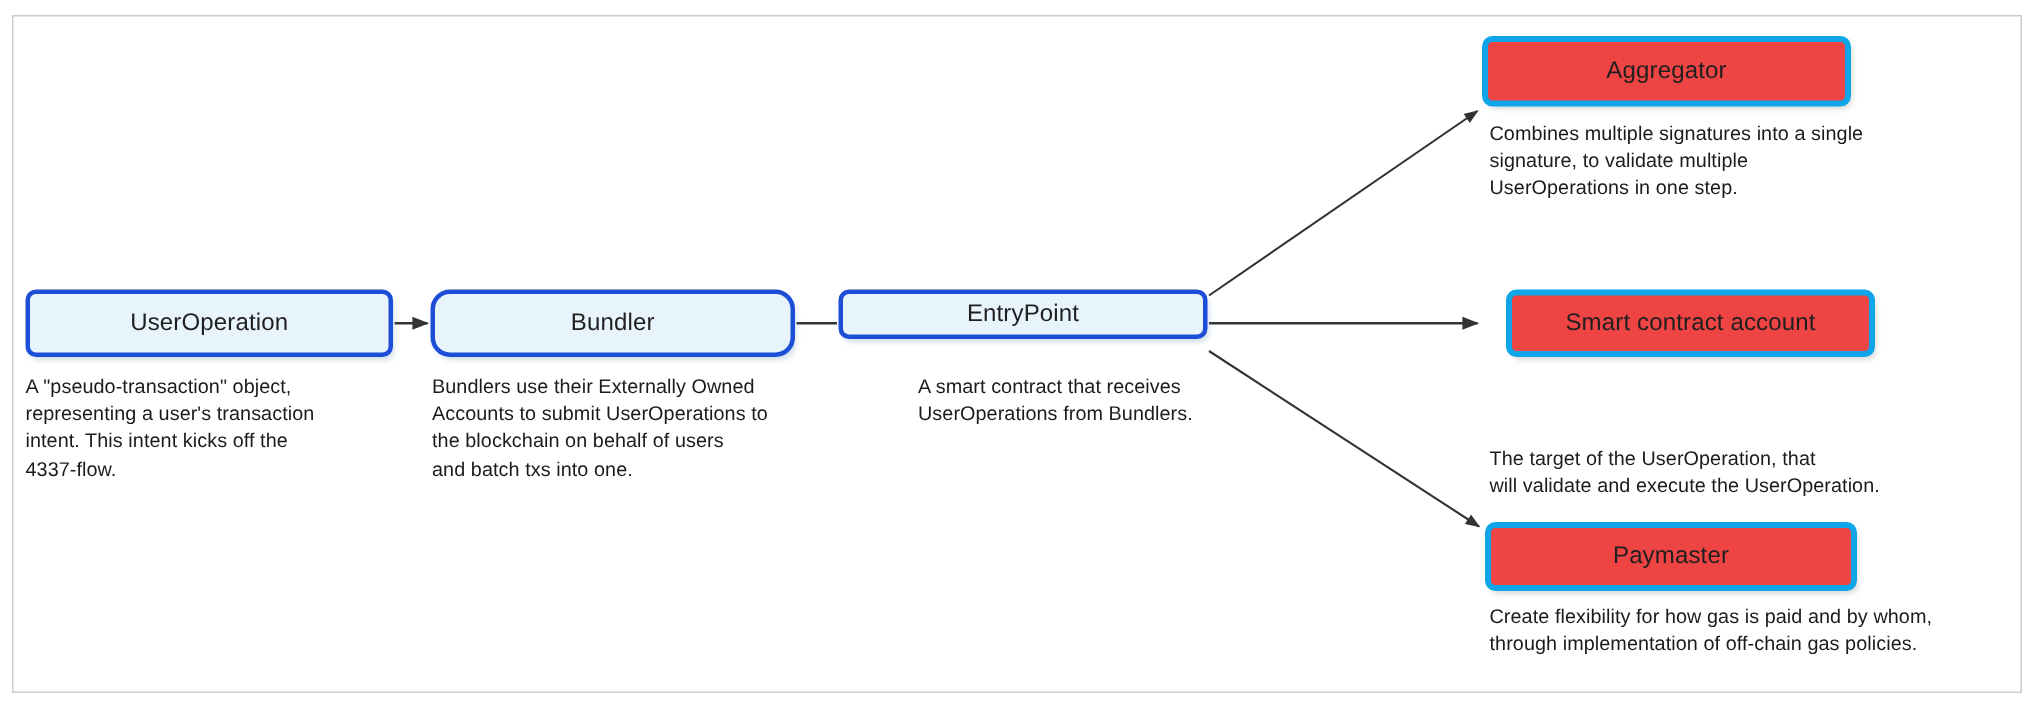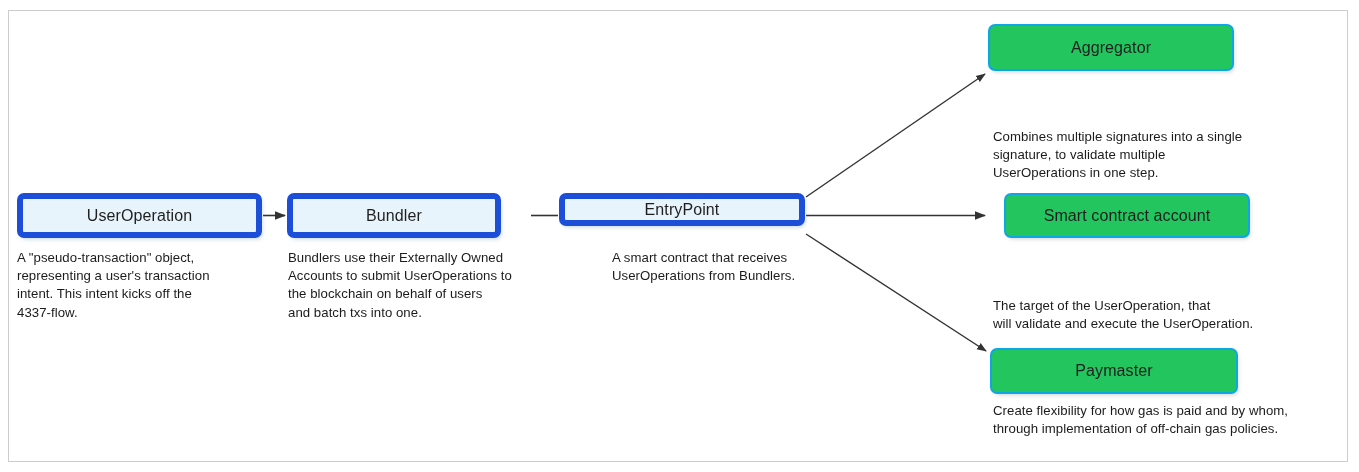--- a/index.html
+++ b/index.html
@@ -43,52 +43,52 @@
     align-items: center;
     justify-content: center;
     text-align: center;
     font-size: 16px;
     color: #1f1f1f;
     line-height: 1.2;
     letter-spacing: 0.1px;
   }
   .node.blue {
     background: #e8f4fb;
-    border: 6px solid #1d4ed8;
+    border: 3px solid #1d4ed8;
     box-shadow: 2px 3px 4px -2px rgba(120,160,190,0.45);
   }
   .node.grey {
-    background: #22c55e;
-    border: 2px solid #0ea5e9;
+    background: #ef4444;
+    border: 4px solid #0ea5e9;
     box-shadow: 2px 3px 4px -2px rgba(140,140,140,0.40);
   }
 
   
   .desc {
     position: absolute;
     font-size: 13.2px;
     line-height: 18.2px;
     color: #1b1b1b;
     white-space: pre-line;
     letter-spacing: 0.05px;
   }
 
   
   #node-userop      { left: 17px;  top: 193px; width: 245px; height: 45px; }
   #desc-userop      { left: 17px;  top: 249px; width: 250px; }
 
-  #node-bundler     { left: 287px; top: 193px; width: 214px; height: 45px; }
+  #node-bundler     { left: 287px; top: 193px; width: 243px; height: 45px; border-radius: 13px; }
   #desc-bundler     { left: 288px; top: 249px; width: 265px; }
 
   #node-entrypoint  { left: 559px; top: 193px; width: 246px; height: 33px; }
   #desc-entrypoint  { left: 568px; top: 249px; width: 250px; margin-left: 44px; }
 
   
   #node-aggregator  { left: 988px;  top: 24px;  width: 246px; height: 47px; }
-  #desc-aggregator  { left: 993px;  top: 80px;  width: 300px; margin-top: 48px; }
+  #desc-aggregator  { left: 993px;  top: 80px;  width: 300px; }
 
   #node-sca         { left: 1004px;  top: 193px; width: 246px; height: 45px; }
   #desc-sca         { left: 993px;  top: 249px; width: 320px; margin-top: 48px; }
 
   #node-paymaster   { left: 990px;  top: 348px; width: 248px; height: 46px; }
   #desc-paymaster   { left: 993px;  top: 402px; width: 350px; }
 </style>
 </head>
 <body>
 

